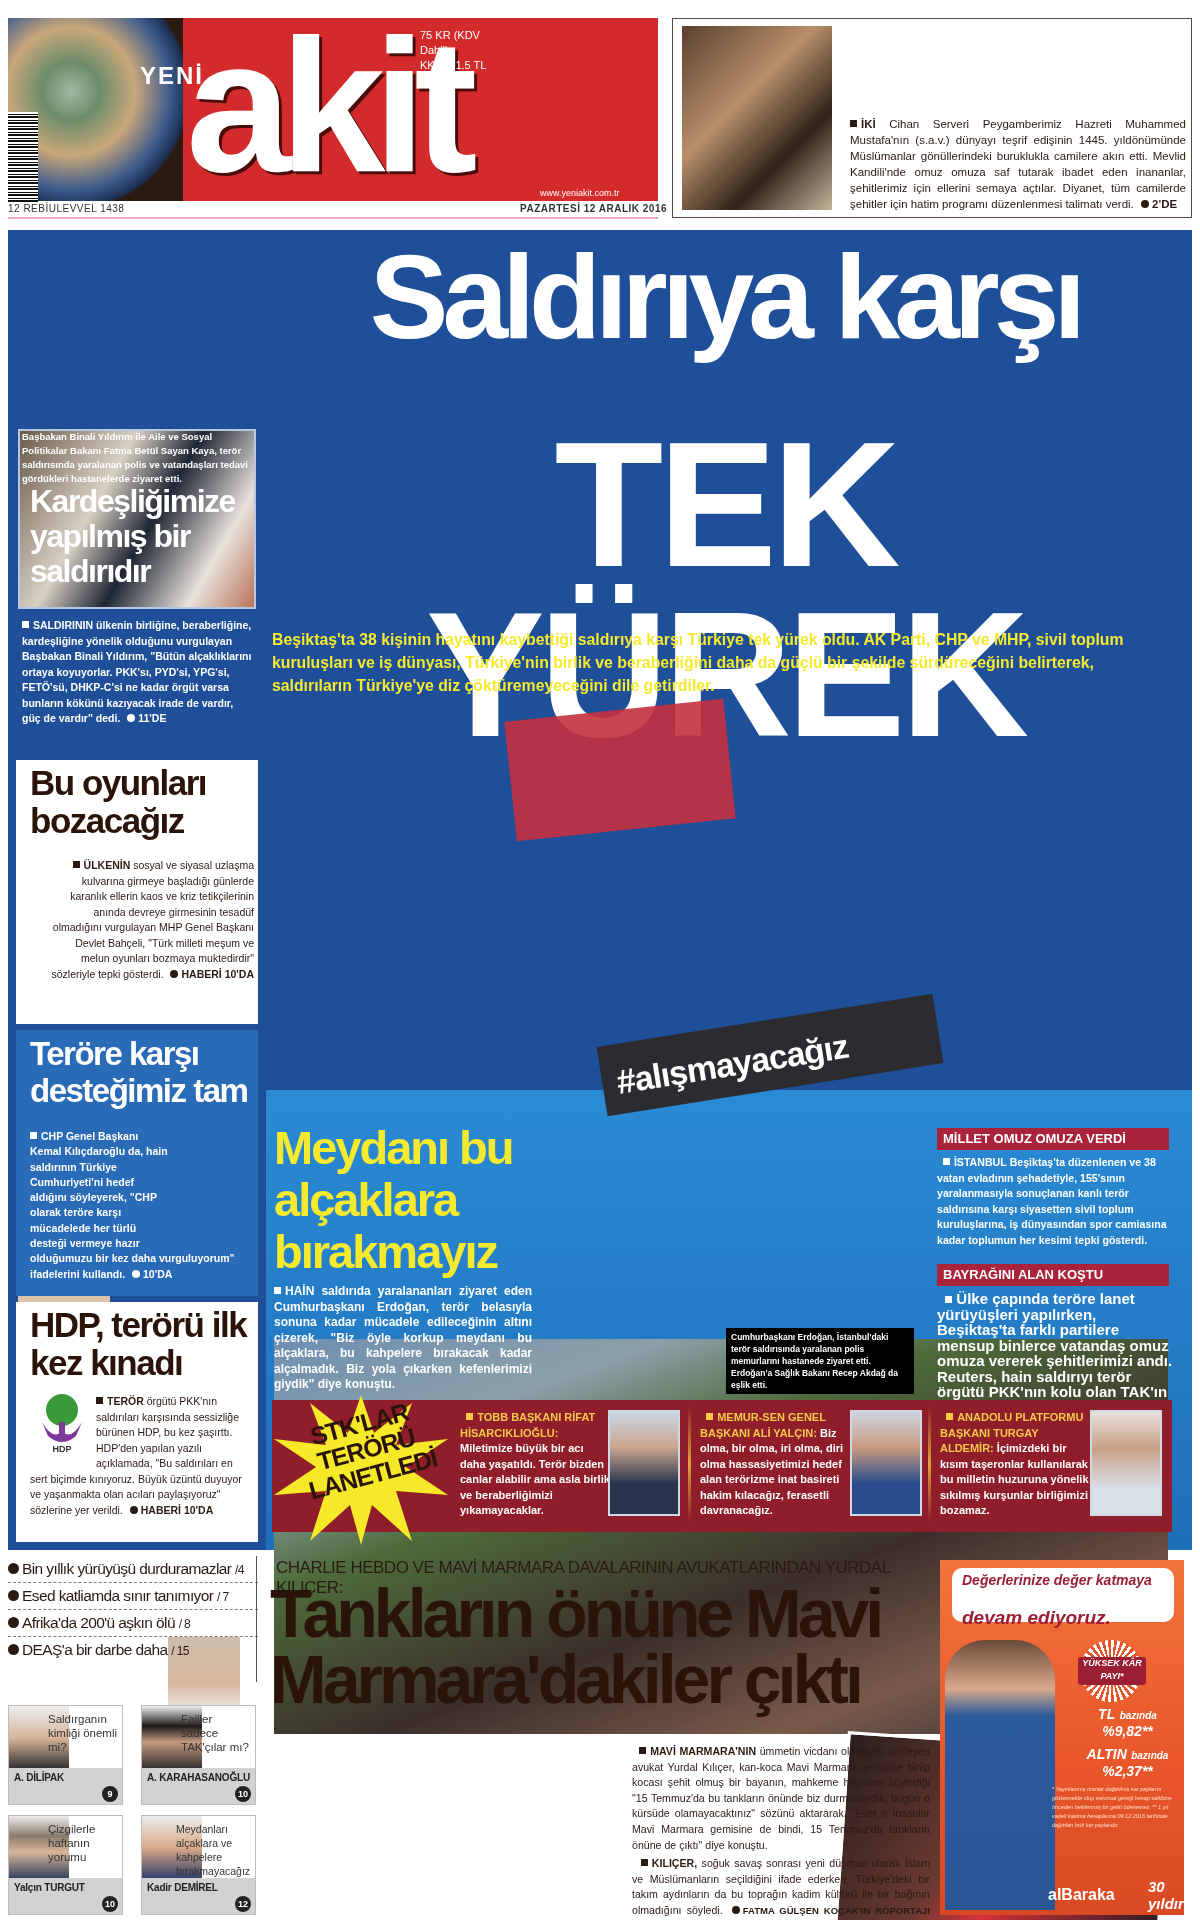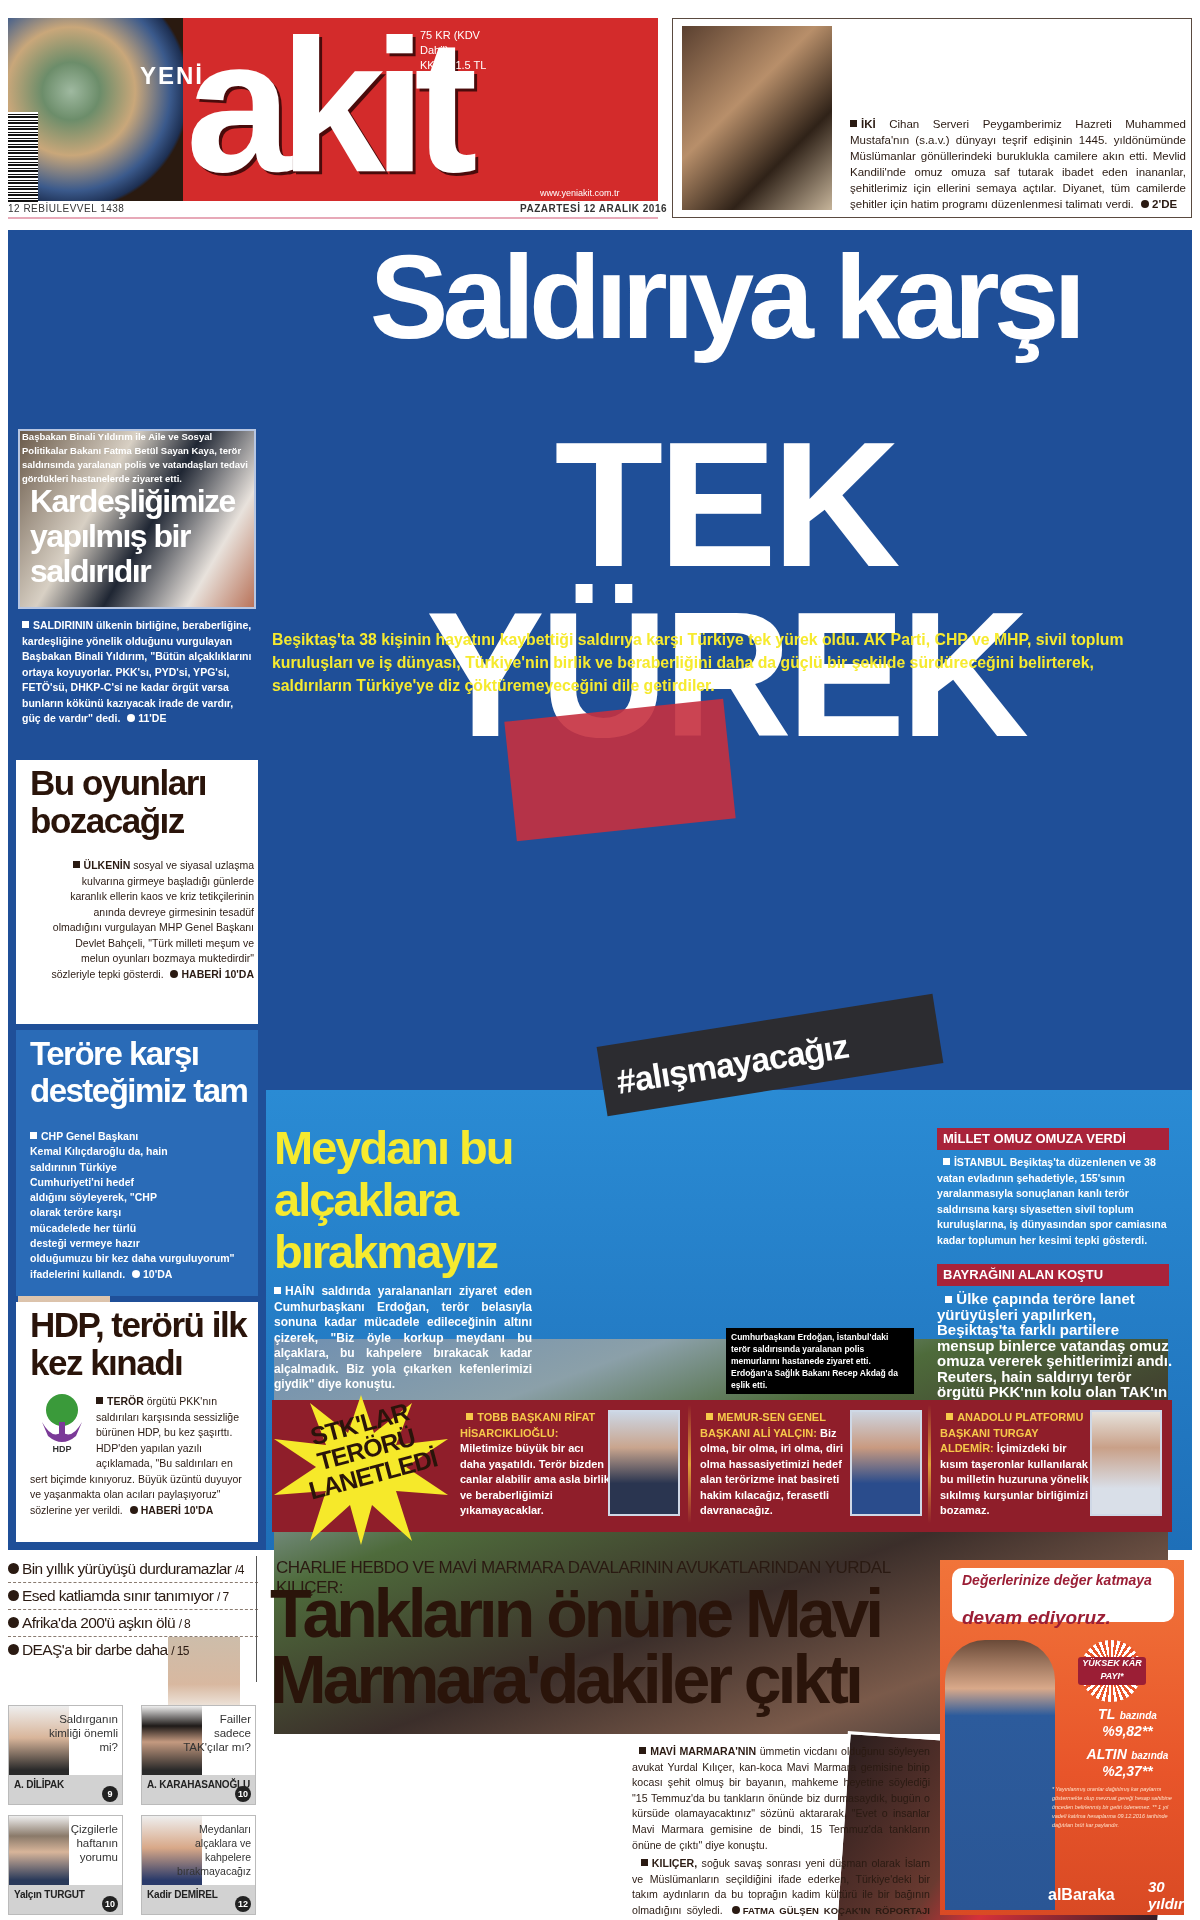--- a/index.html
+++ b/index.html
@@ -69,22 +69,22 @@
 .stk-q b.hl{color:#f6c84a}
 .stk-ph{position:absolute;width:72px;height:106px;border:2px solid #cfd8e6}
 .stk-sep{position:absolute;width:3px;height:118px;background:linear-gradient(#8f1e2a,#e0a23a,#8f1e2a)}
 
 #index-list{left:8px;top:1556px;width:250px}
 .idx{font-size:15.5px;line-height:22px;color:#2a1a12;border-bottom:1px dashed #8a7b70;padding:2px 0 1px 0;white-space:nowrap;letter-spacing:-.6px}
 .idx .pg{font-size:12px}
 #idx-vline{left:256px;top:1556px;width:1px;height:126px;background:#555}
 .col-card{position:absolute;width:115px;height:100px;border:1px solid #bbb;background:#fff;overflow:hidden}
 .col-card .ph{position:absolute;left:0;top:0;width:60px;height:80px}
-.col-card .q{position:absolute;right:4px;top:6px;width:70px;text-align:right;font-size:11.5px;line-height:14px;color:#333}
-.col-card .nm{position:absolute;left:0;bottom:0;width:100%;height:29px;background:#d2d2d2;font-size:10px;font-weight:bold;color:#222;padding:4px 5px;letter-spacing:-.2px}
+.col-card .q{position:absolute;right:4px;top:6px;width:70px;text-align:left;font-size:11.5px;line-height:14px;color:#333}
+.col-card .nm{position:absolute;left:0;bottom:0;width:100%;height:36px;background:#d2d2d2;font-size:10px;font-weight:bold;color:#222;padding:4px 5px;letter-spacing:-.2px}
 .col-card .pg{position:absolute;right:4px;bottom:2px;width:16px;height:16px;border-radius:50%;background:#222;color:#fff;font-size:9px;text-align:center;line-height:16px;font-weight:bold}
 #kicker{left:276px;top:1558px;width:650px;font-size:17px;color:#2a1a12;letter-spacing:-.5px}
 #mavi-title{left:270px;top:1580px;width:660px;font-size:68px;line-height:66px;color:#2a140a;font-weight:700;letter-spacing:-4px}
 #mavi-text{left:632px;top:1744px;width:298px;font-size:10.6px;line-height:15.6px;color:#2a1a12;text-align:justify}
 
 #ad{left:940px;top:1560px;width:244px;height:355px;background:linear-gradient(#f1743a,#e8552a 60%,#d94a24)}
 #ad-bubble{left:952px;top:1568px;width:222px;height:54px;background:#fff;border-radius:10px}
 #ad-head{left:962px;top:1572px;width:210px;color:#9b1e35;font-style:italic;font-weight:bold;font-size:14px;line-height:17px}
 #ad-head2{left:962px;top:1607px;width:210px;color:#9b1e35;font-style:italic;font-weight:bold;font-size:19px;line-height:22px}
 #ad-man{left:945px;top:1640px;width:110px;height:270px;background:linear-gradient(#6a4a38 0,#d9a98a 18%,#2c5b9c 28%,#2a5695 100%);border-radius:40px 40px 0 0}

